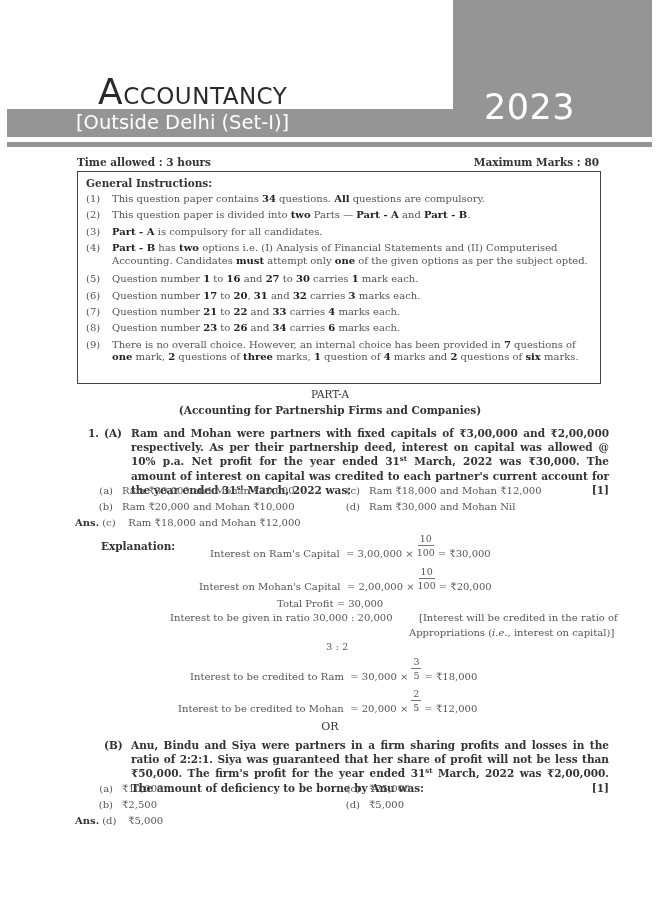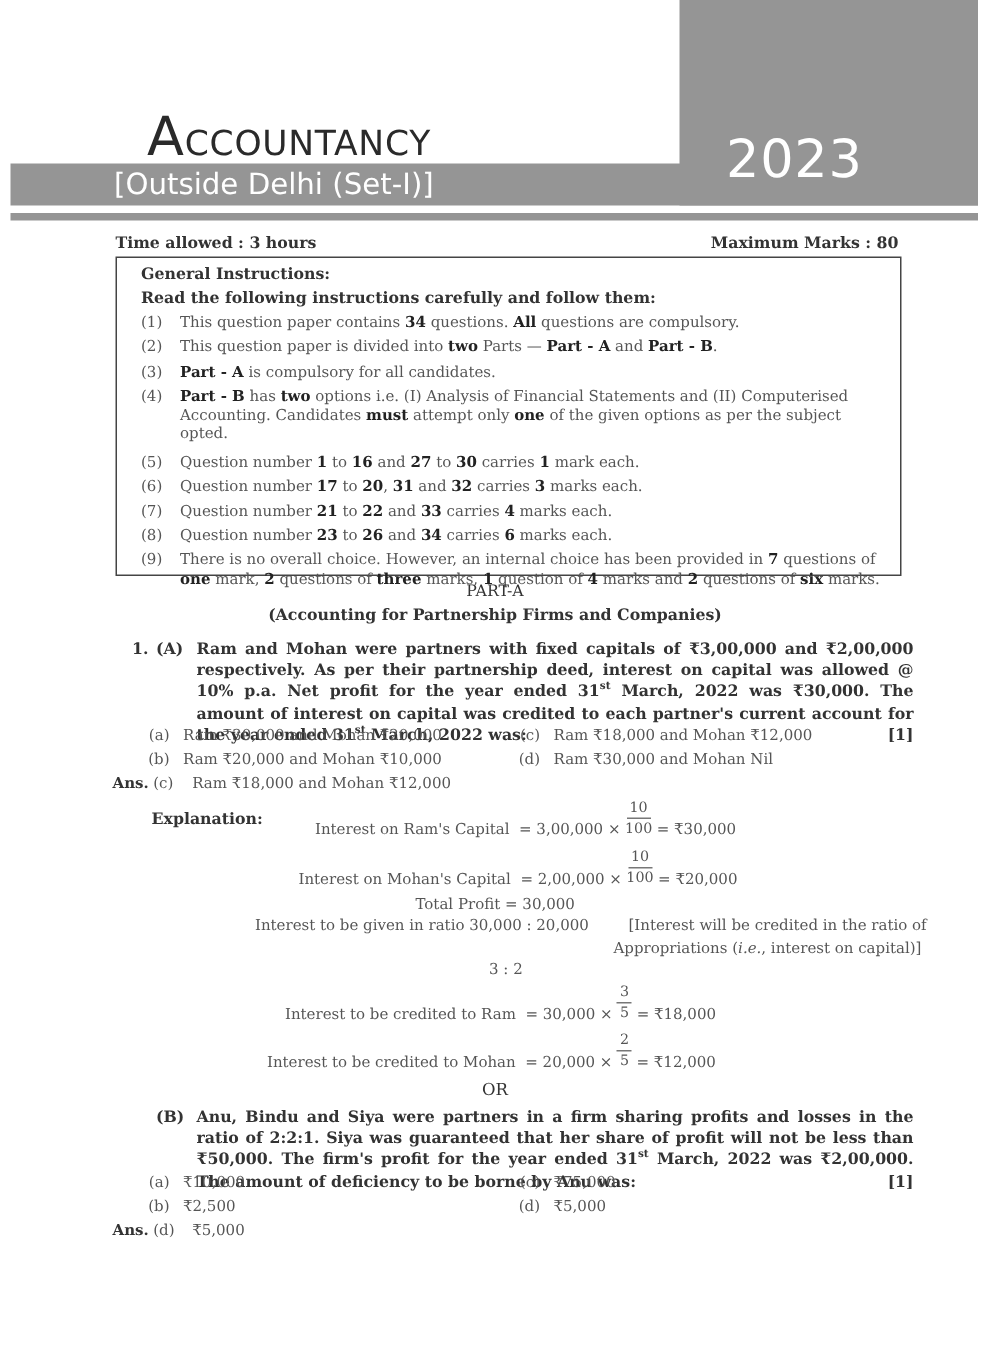--- a/index.html
+++ b/index.html
@@ -16,21 +16,21 @@
   .paper-set { position: absolute; left: 76px; top: 111px; font-family: "DejaVu Sans", "Liberation Sans", sans-serif;
     font-size: 19.5px; color: #ffffff; line-height: 24px; }
   .year { position: absolute; left: 484px; top: 90px; font-family: "DejaVu Sans", "Liberation Sans", sans-serif;
     font-size: 35px; color: #ffffff; line-height: 1; letter-spacing: 0.5px; }
 
   .meta-left { position: absolute; left: 77px; top: 156px; font-size: 10.5px; font-weight: bold; color: #333; }
   .meta-right { position: absolute; right: 61px; top: 156px; font-size: 10.5px; font-weight: bold; color: #333; }
 
   
   .instr-box { position: absolute; left: 77px; top: 171px; width: 524px; height: 213px; border: 1.5px solid #444;
-    padding: 3px 8px 0 16px; font-size: 10px; color: #555; }
+    padding: 3px 8px 0 8px; font-size: 10px; color: #555; }
   .instr-box .gi { font-weight: bold; color: #333; font-size: 10.5px; line-height: 16px; }
   .instr-box .rf { font-weight: bold; color: #333; font-size: 10.5px; line-height: 17px; }
   .instr-item { display: flex; line-height: 16.4px; }
   .instr-item .num { width: 26px; flex: none; }
   .instr-item .txt { flex: 1; }
   .instr-item b { color: #222; }
   .instr-item.two { line-height: 12.5px; margin-bottom: 4px; margin-top: 2px; }
 
   .center { position: absolute; left: 0; width: 660px; text-align: center; font-size: 10.5px; color: #333; }
 
@@ -61,21 +61,20 @@
 <div class="hdr-rule"></div>
 <div class="subject-title"><span class="big">A</span><span>ccountancy</span></div>
 <div class="paper-set">[Outside Delhi (Set-I)]</div>
 <div class="year">2023</div>
 
 <div class="meta-left">Time allowed : 3 hours</div>
 <div class="meta-right">Maximum Marks : 80</div>
 
 <div class="instr-box">
   <div class="gi">General Instructions:</div>
-  <div class="rf">Read the following instructions carefully and follow them:</div>
   <div id="instr-list">
       <div class="instr-item">
         <span class="num">(1)</span>
         <span class="txt">This question paper contains <b>34</b> questions. <b>All</b> questions are compulsory.</span>
       </div>
       <div class="instr-item">
         <span class="num">(2)</span>
         <span class="txt">This question paper is divided into <b>two</b> Parts — <b>Part - A</b> and <b>Part - B</b>.</span>
       </div>
       <div class="instr-item">

